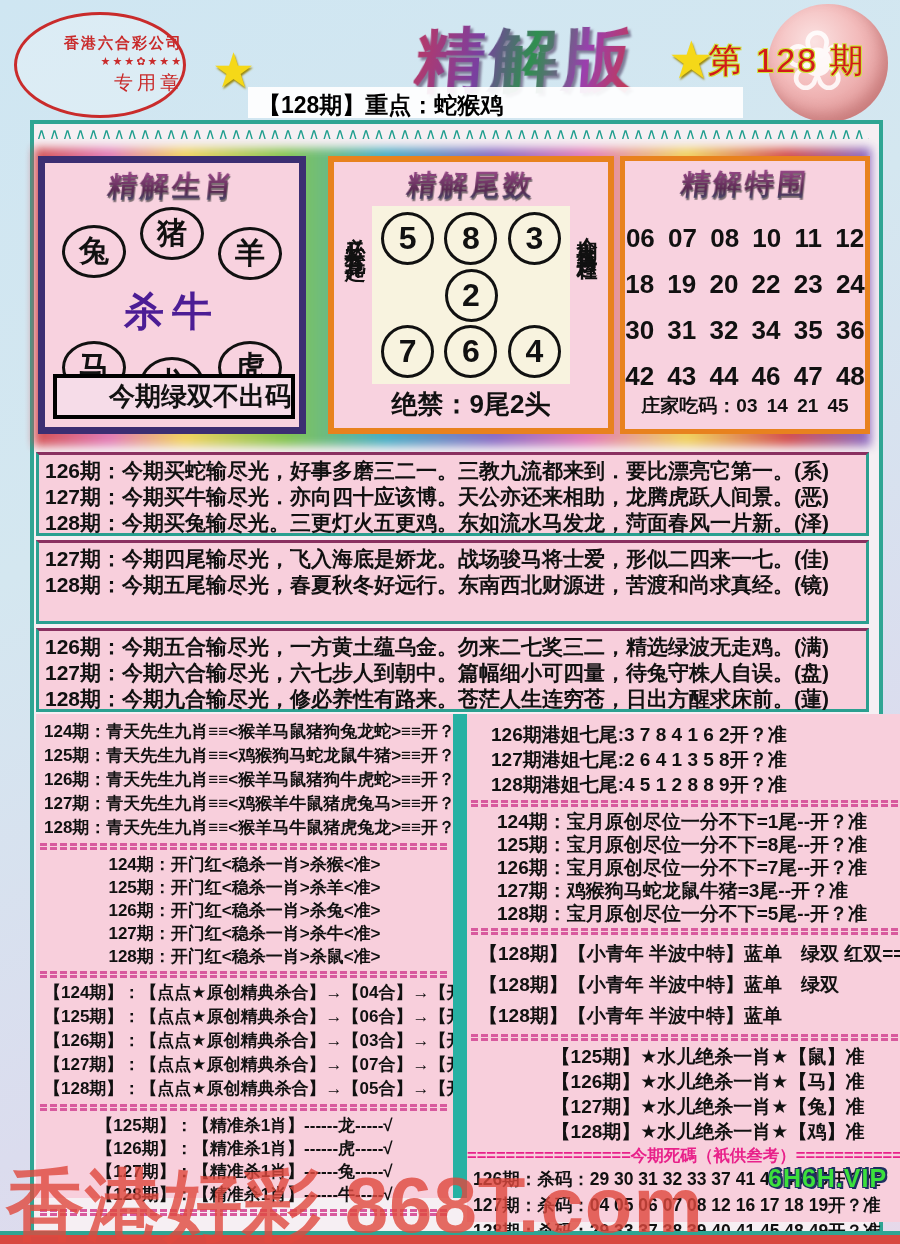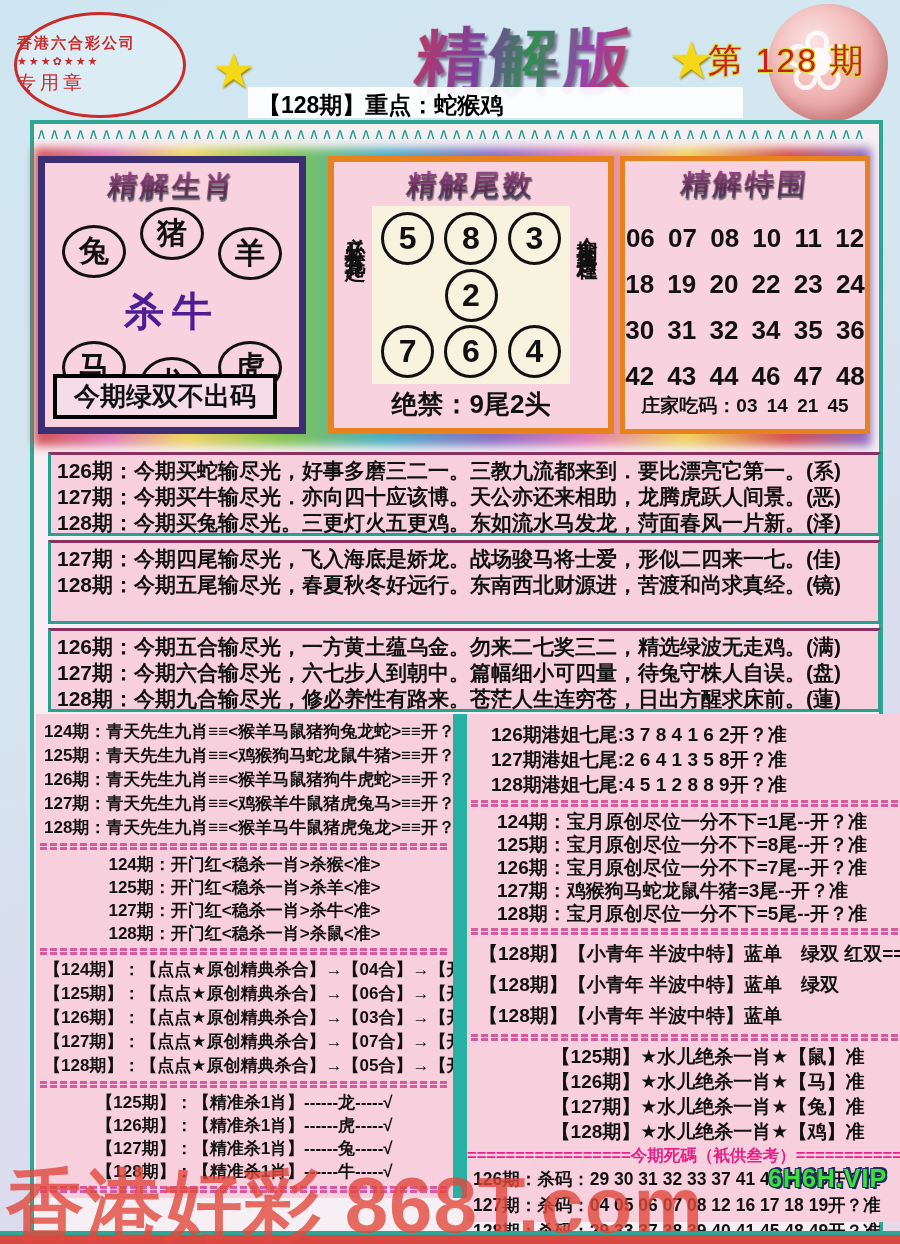--- a/index.html
+++ b/index.html
@@ -2,21 +2,21 @@
 <html><head>
 <meta charset="utf-8">
 <style>
   html,body{margin:0;padding:0;}
   body{font-family:"Liberation Sans","DejaVu Sans",sans-serif;}
   #page{position:relative;width:900px;height:1244px;overflow:hidden;
     background:linear-gradient(155deg,#cfe6f2 0%,#d4e7f0 35%,#dbdcee 70%,#e7d9ea 100%);}
 
   
   .stamp{position:absolute;left:14px;top:12px;width:166px;height:100px;border:3px solid #c92b2b;
-    border-radius:50%;display:flex;flex-direction:column;align-items:flex-start;justify-content:center;
+    border-radius:50%;display:flex;flex-direction:column;align-items:flex-end;justify-content:center;
     color:#c92b2b;background:rgba(255,255,255,0.25);}
   .stamp .arc{font-size:15px;font-weight:bold;letter-spacing:2px;}
   .stamp .stars{font-size:11px;letter-spacing:2px;margin:2px 0;}
   .stamp .btm{font-size:19px;font-weight:normal;letter-spacing:4px;}
   .bigstar{position:absolute;color:#f5d818;text-shadow:1px 2px 2px #9b8a10;font-size:48px;}
   .star-left{left:212px;top:42px;}
   .star-right{left:668px;top:30px;font-size:52px;}
   .main-title{position:absolute;left:415px;top:14px;font-size:70px;font-weight:bold;letter-spacing:4px;
     background:linear-gradient(100deg,#b03a6e 5%,#7a3fa0 30%,#2f8f4f 52%,#9a3fae 75%,#c03a5a 95%);
     -webkit-background-clip:text;background-clip:text;color:transparent;
@@ -49,41 +49,41 @@
     background:linear-gradient(180deg,#9a4a8a 10%,#5a2a52 60%,#3a5a7a 100%);
     -webkit-background-clip:text;background-clip:text;color:transparent;
     filter:drop-shadow(1px 2px 0 rgba(40,40,40,.6));transform:skewX(-6deg);}
   .zrow{display:flex;justify-content:space-around;align-items:flex-start;padding:0 10px;}
   .zcircle{display:flex;align-items:center;justify-content:center;width:58px;height:47px;
     border:3px solid #111;border-radius:50%;font-size:30px;font-weight:bold;color:#111;}
   .zrow1 .zcircle:nth-child(1){margin-top:18px;}
   .zrow1 .zcircle:nth-child(3){margin-top:20px;}
   .zrow2 .zcircle:nth-child(2){margin-top:16px;}
   .zcenter{text-align:center;font-size:40px;font-weight:bold;letter-spacing:8px;color:#4c1d95;margin:4px 0 2px 0;}
-  .zfooter{position:absolute;left:8px;right:22px;bottom:8px;border:4px solid #000;background:#f6dce8;
-    text-align:center;font-size:26px;font-weight:bold;color:#111;padding:1px 0;}
+  .zfooter{position:absolute;left:8px;right:4px;bottom:8px;border:4px solid #000;background:#f6dce8;
+    text-align:right;font-size:26px;font-weight:bold;color:#111;padding:1px 0;}
   .cream{position:absolute;left:38px;top:44px;right:38px;bottom:44px;background:#f8f3df;
     display:flex;flex-direction:column;justify-content:space-between;padding:6px 4px;box-sizing:border-box;}
   .vtext{position:absolute;top:58px;bottom:50px;width:30px;writing-mode:vertical-rl;font-size:21px;
     font-weight:bold;color:#111;letter-spacing:4px;display:flex;align-items:center;}
   .vleft{left:6px;}  .vright{right:6px;}
   .trow{display:flex;justify-content:space-around;}
   .trow2{justify-content:center;}
   .ncircle{display:flex;align-items:center;justify-content:center;width:47px;height:47px;
     border:3px solid #111;border-radius:50%;font-size:32px;font-weight:bold;color:#111;}
   .tfooter{position:absolute;left:0;right:0;bottom:6px;text-align:center;font-size:26px;font-weight:bold;color:#111;}
   .spec-rows{margin-top:10px;}
   .spec-row{text-align:center;font-size:26px;font-weight:bold;color:#111;height:46px;line-height:46px;
     word-spacing:6px;white-space:nowrap;}
   .sfooter{position:absolute;left:0;right:0;bottom:10px;text-align:center;font-size:19px;font-weight:bold;color:#111;
     word-spacing:4px;}
 
   
   .section{position:absolute;left:36px;width:833px;height:84px;box-sizing:border-box;background:#f8cfdc;
-    border:3px solid #2aa090;border-top-color:#8a3060;padding:3px 6px;margin-left:12px;}
+    border:3px solid #2aa090;border-top-color:#8a3060;padding:3px 6px;}
   .sec1{top:452px;} .sec2{top:540px;} .sec3{top:628px;}
   .tline{font-size:21px;font-weight:bold;color:#111;line-height:26px;white-space:nowrap;}
 
   
   .col-left{position:absolute;left:36px;top:714px;width:417px;height:484px;background:#f8cfdc;padding-top:6px;box-sizing:border-box;}
   .col-right{position:absolute;left:467px;top:714px;width:482px;height:508px;background:#f8cfdc;padding-top:8px;box-sizing:border-box;}
   .vdivider{position:absolute;left:453px;top:714px;width:14px;height:484px;background:#27b1a3;}
   .sep{height:7px;margin:3px 4px;
     background-image:repeating-linear-gradient(90deg,#d85a9e 0 7px,transparent 7px 10px),
                      repeating-linear-gradient(90deg,#d85a9e 0 7px,transparent 7px 10px);
@@ -200,20 +200,21 @@
         <div class="lline">124期：青天先生九肖≡≡&lt;猴羊马鼠猪狗兔龙蛇&gt;≡≡开？？准</div>
         <div class="lline">125期：青天先生九肖≡≡&lt;鸡猴狗马蛇龙鼠牛猪&gt;≡≡开？？准</div>
         <div class="lline">126期：青天先生九肖≡≡&lt;猴羊马鼠猪狗牛虎蛇&gt;≡≡开？？准</div>
         <div class="lline">127期：青天先生九肖≡≡&lt;鸡猴羊牛鼠猪虎兔马&gt;≡≡开？？准</div>
         <div class="lline">128期：青天先生九肖≡≡&lt;猴羊马牛鼠猪虎兔龙&gt;≡≡开？？准</div>
       </div>
     <div class="sep"></div>
     <div>
         <div class="lline-c">124期：开门红&lt;稳杀一肖&gt;杀猴&lt;准&gt;</div>
         <div class="lline-c">125期：开门红&lt;稳杀一肖&gt;杀羊&lt;准&gt;</div>
+        <div class="lline-c">126期：开门红&lt;稳杀一肖&gt;杀兔&lt;准&gt;</div>
         <div class="lline-c">127期：开门红&lt;稳杀一肖&gt;杀牛&lt;准&gt;</div>
         <div class="lline-c">128期：开门红&lt;稳杀一肖&gt;杀鼠&lt;准&gt;</div>
       </div>
     <div class="sep"></div>
     <div>
         <div class="lline">【124期】：【点点★原创精典杀合】→【04合】→【开？】</div>
         <div class="lline">【125期】：【点点★原创精典杀合】→【06合】→【开？】</div>
         <div class="lline">【126期】：【点点★原创精典杀合】→【03合】→【开？】</div>
         <div class="lline">【127期】：【点点★原创精典杀合】→【07合】→【开？】</div>
         <div class="lline">【128期】：【点点★原创精典杀合】→【05合】→【开？】</div>

